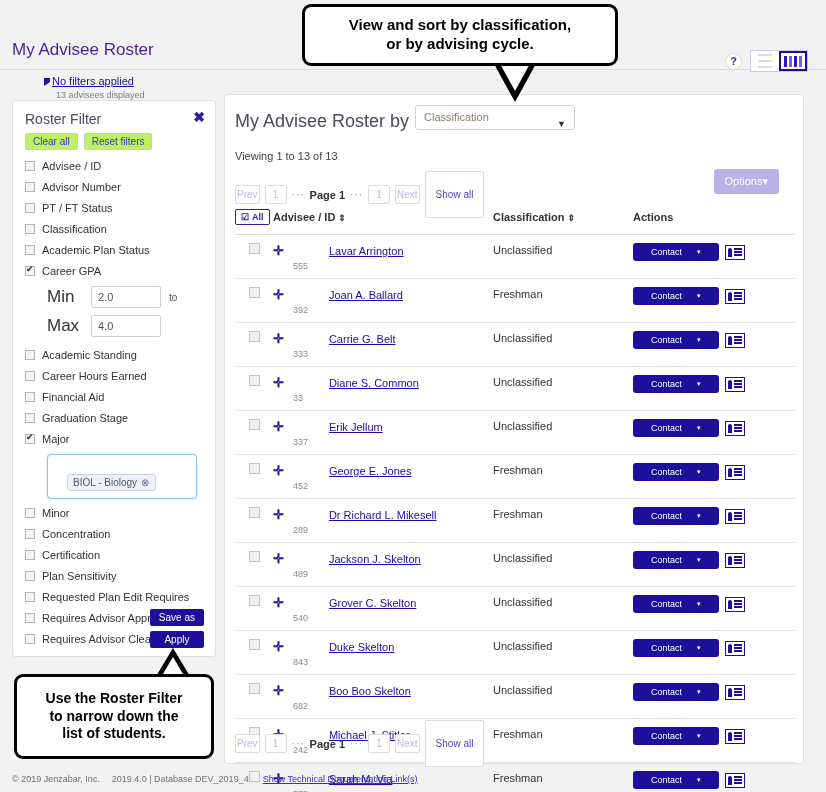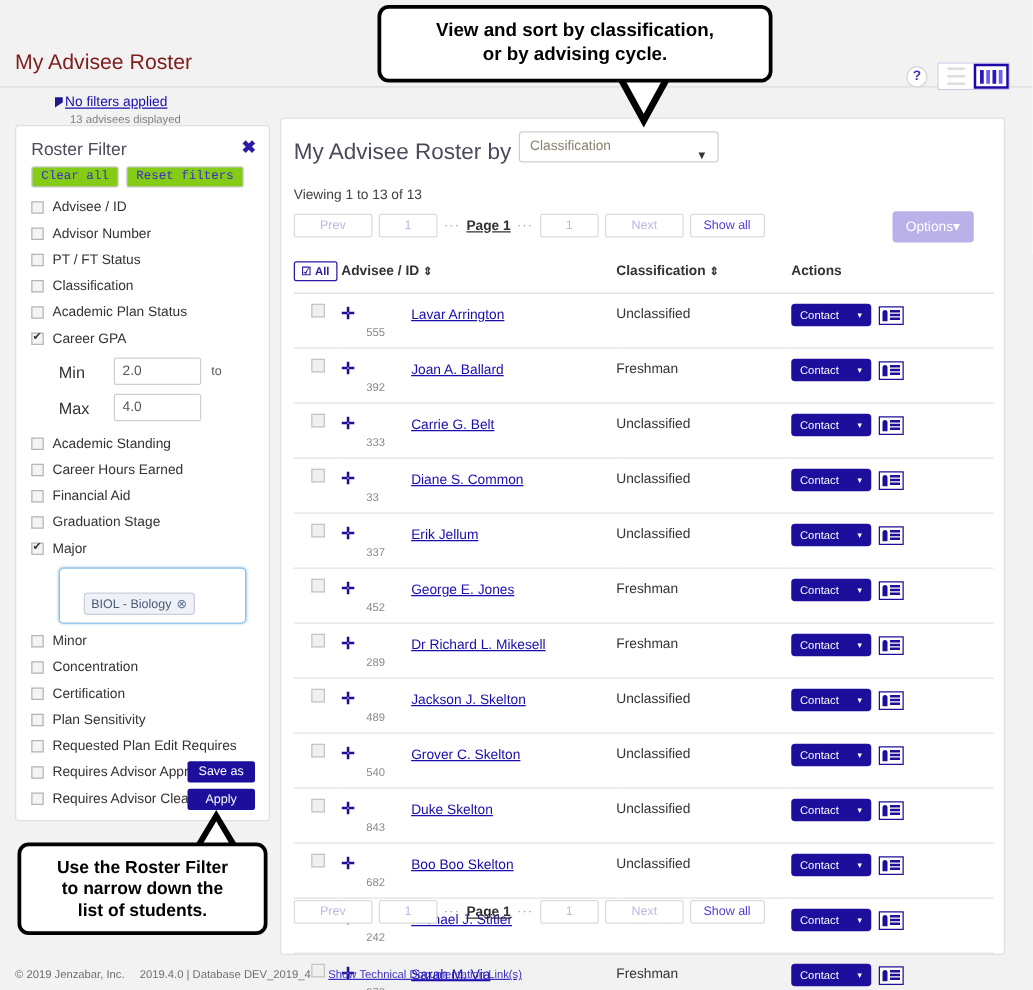--- a/index.html
+++ b/index.html
@@ -17,21 +17,21 @@
     position:absolute; left:0; top:0; width:826px; height:792px;
     background:#f2f2f2;
   }
   
   .app-header {
     position:absolute; left:0; top:34px; width:826px; height:36px;
     border-bottom:1px solid #dcdcdc;
   }
   .app-title {
     position:absolute; left:12px; top:40px;
-    font-size:17px; color:#7f1d1d; font-weight:400;
+    font-size:17px; color:#4c1d95; font-weight:400;
   }
   .hdr-right { position:absolute; right:18px; top:50px; display:flex; align-items:center; gap:8px;}
   .help-icon {
     width:17px; height:17px; border-radius:50%;
     border:1px solid #d6d6d6; background:#fff;
     color:#3b2fb5; font-size:11px; font-weight:bold;
     display:flex; align-items:center; justify-content:center;
     cursor:pointer;
   }
   .viewtoggle { display:flex; border:1px solid #ccc9ea; background:#fff; }
@@ -52,36 +52,36 @@
   
   .filter-panel {
     position:absolute; left:12px; top:100px; width:204px; height:557px;
     background:#fff; border:1px solid #e0e0e0; border-radius:3px;
     padding:10px 12px;
   }
   .fp-title { font-size:14px; color:#4a4a5a; }
   .fp-close { position:absolute; right:10px; top:8px; color:#2a1aa8; font-size:14px; font-weight:bold; cursor:pointer;}
   .fp-btnrow { margin-top:6px; display:flex; gap:6px;}
   .fp-sm-btn {
-    border:1px solid #cccccc; background:#84cc16; color:#3c2fc0;
+    border:1px solid #cccccc; background:#bef264; color:#3c2fc0;
     font-size:10px; padding:2px 7px; border-radius:2px; cursor:pointer;
-    font-family:Liberation Mono, monospace;
+    font-family:Liberation Sans, sans-serif;
   }
   .fp-list { margin-top:10px; }
   .fp-item { display:flex; align-items:center; margin-bottom:9px; }
   .cbx {
     width:10px; height:10px; border:1px solid #b5b5b5; background:#f4f4f4;
     margin-right:7px; flex:0 0 auto; position:relative; cursor:pointer;
   }
   .cbx.checked:after {
     content:"✔"; position:absolute; left:0px; top:-3px; font-size:9px; color:#333;
   }
   .fp-label { font-size:11px; color:#333; }
   .gpa-row { display:flex; align-items:center; margin:7px 0 6px 22px; }
-  .gpa-lbl { width:44px; font-size:13px; color:#333;}
+  .gpa-lbl { width:44px; font-size:17px; color:#333;}
   .gpa-input {
     width:70px; height:22px; border:1px solid #cfcfcf; border-radius:2px;
     font-size:11px; color:#555; padding:0 6px;
     font-family:"Liberation Sans", sans-serif; background:#fff;
   }
   .gpa-to { font-size:10px; color:#555; margin-left:8px;}
   .major-box {
     margin:6px 0 8px 22px; width:150px; height:45px;
     border:1px solid #8fc2e8; border-radius:4px; background:#fff; padding:19px;
     box-shadow:0 0 2px rgba(140,190,230,.7);
@@ -109,26 +109,26 @@
     position:absolute; left:190px; top:10px; width:160px; height:25px;
     border:1px solid #cfcfcf; border-radius:3px; background:#fff;
     font-size:11px; color:#8a7f6d; padding:0 8px; line-height:23px;
     cursor:pointer;
   }
   .sel-caret { position:absolute; right:8px; top:7px; color:#333; font-size:9px;}
   .viewing { position:absolute; left:10px; top:55px; font-size:11px; color:#444;}
   .pager { display:flex; align-items:center; gap:5px; }
   .pg-btn {
     border:1px solid #dcdcdc; background:#fff; border-radius:2px;
-    font-size:10px; color:#bdb8e0; padding:3px 20px; min-width:22px; text-align:center;
+    font-size:10px; color:#bdb8e0; padding:3px 1px; min-width:22px; text-align:center;
     cursor:pointer; font-family:"Liberation Sans", sans-serif;
   }
-  .pg-btn.sa { color:#4c3fcf; padding:3px 10px;}
+  .pg-btn.sa { color:#4c3fcf; padding:17px 10px;}
   .pg-dots { color:#999; font-size:10px; letter-spacing:1px;}
-  .pg-cur { font-size:11px; font-weight:bold; color:#333;text-decoration:underline;}
+  .pg-cur { font-size:11px; font-weight:bold; color:#333;}
   .pager-top { position:absolute; left:10px; top:76px;}
   .pager-bot { position:absolute; left:10px; top:625px;}
   .options-btn {
     position:absolute; right:24px; top:74px;
     background:#b9b1e8; color:#fff; border:none; border-radius:3px;
     font-size:11px; padding:6px 11px; cursor:pointer;
     font-family:"Liberation Sans", sans-serif;
   }
 
   table.roster { position:absolute; left:10px; top:110px; width:560px; border-collapse:collapse;}
@@ -147,21 +147,21 @@
   }
   .sortarrow { font-size:9px; color:#333; margin-left:3px;}
   .row-cb { width:11px; height:11px; border:1px solid #c4c4c4; background:#f0f0f0; margin-left:14px; cursor:pointer;}
   .plus { color:#1d0f9c; font-weight:bold; font-size:13px; margin-right:5px; cursor:pointer;}
   .adv-name { color:#1a0dab; text-decoration:underline; font-size:11px; cursor:pointer;margin-left:40px;}
   .adv-id { font-size:9px; color:#8a8a8a; margin-left:20px; margin-top:3px;}
   .cls-text { font-size:11px; color:#333;}
   .act-wrap { display:flex; align-items:center; gap:6px;}
   .contact-btn {
     background:#1d0f9c; color:#fff; border:none; border-radius:3px;
-    font-size:9px; padding:4px 7px; cursor:pointer; display:inline-flex; align-items:center; gap:15px;
+    font-size:9px; padding:4px 18px; cursor:pointer; display:inline-flex; align-items:center; gap:15px;
     font-family:"Liberation Sans", sans-serif;
   }
   .cb-caret { font-size:7px; }
   .card-icon {
     width:20px; height:15px; border:1.5px solid #1d0f9c; background:#fff;
     display:inline-flex; align-items:center; gap:2px; padding:1px 2px; cursor:pointer;
   }
   .card-icon .ci-person { width:6px; height:9px; background:#1d0f9c; border-radius:3px 3px 0 0;}
   .card-icon .ci-lines { display:flex; flex-direction:column; gap:1.5px;}
   .card-icon .ci-lines i { display:block; width:8px; height:1.5px; background:#1d0f9c;}
@@ -172,21 +172,21 @@
   .foot-link { color:#3c2fc0; text-decoration:underline; margin-left:14px; cursor:pointer;}
 
   
   .callout {
     position:absolute; background:#fff; border:3px solid #000; border-radius:9px;
     text-align:center; font-weight:bold; color:#000;
     display:flex; align-items:center; justify-content:center;
     line-height:1.25;
   }
   .callout-top { left:302px; top:4px; width:316px; height:62px; font-size:15px;}
-  .callout-bottom { left:14px; top:674px; width:200px; height:74px; font-size:14px;}
+  .callout-bottom { left:14px; top:674px; width:200px; height:85px; font-size:14px;}
   .tail { position:absolute; width:0; height:0; }
   .tail-top-outer {
     left:493px; top:62px;
     border-left:22px solid transparent; border-right:22px solid transparent;
     border-top:40px solid #000;
   }
   .tail-top-inner {
     left:498px; top:60px;
     border-left:17px solid transparent; border-right:17px solid transparent;
     border-top:31px solid #fff;

